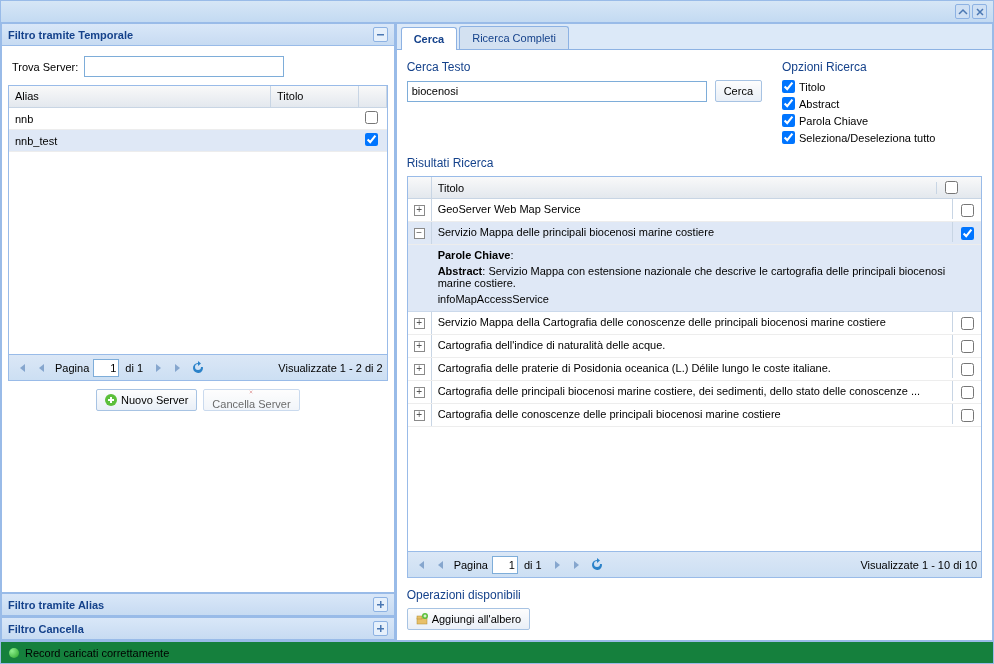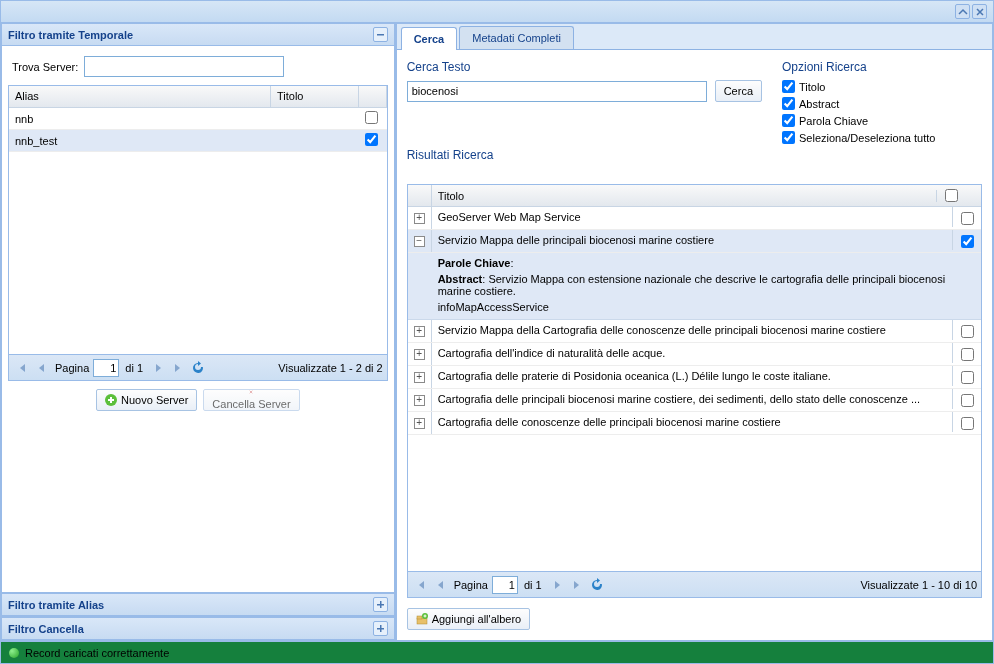--- a/index.html
+++ b/index.html
@@ -66,21 +66,21 @@
 .search-top { display: flex; gap: 20px; }
 .search-text-sec { flex: 1; }
 .sec-title { color: #15428b; font-size: 12px; margin-bottom: 6px; }
 .search-row { display: flex; gap: 8px; align-items: center; }
 .search-row .text-input { width: 300px; }
 
 .search-options { width: 200px; }
 .opt-row { display: flex; align-items: center; gap: 4px; margin-bottom: 4px; }
 .opt-row input { width: 13px; height: 13px; }
 
-.results-sec { margin-top: 0; flex: 1; display: flex; flex-direction: column; gap: 16px; }
+.results-sec { margin-top: 8px; flex: 1; display: flex; flex-direction: column; }
 .results-grid { border: 1px solid #99bbe8; flex: 1; display: flex; flex-direction: column; }
 .rg-head { display: flex; background: linear-gradient(#f9f9f9, #e3e8ee); border-bottom: 1px solid #c8d5e4; height: 22px; align-items: center; }
 .rg-exp-col { width: 24px; border-right: 1px solid #c8d5e4; height: 100%; }
 .rg-title-col { flex: 1; padding: 0 6px; border-right: 1px solid #c8d5e4; display: flex; align-items: center; }
 .rg-chk-col { width: 28px; display: flex; align-items: center; justify-content: center; }
 .rg-body { flex: 1; overflow-y: scroll; }
 .rg-row { display: flex; border-bottom: 1px solid #ededed; min-height: 22px; align-items: flex-start; }
 .rg-row.sel { background: #dfe8f6; }
 .rg-row .rg-exp-col, .rg-row .rg-chk-col { display: flex; align-items: center; justify-content: center; height: 22px; }
 .rg-row .rg-title-col { padding: 4px 6px; }
@@ -229,21 +229,21 @@
               </svg>
           </div>
         </div>
       </div>
 
     </div>
 
     <div class="right-panel">
       <div class="tabstrip">
         <div class="tab active">Cerca</div>
-        <div class="tab">Metadati Completi</div>
+        <div class="tab">Ricerca Completi</div>
       </div>
 
       <div class="right-content">
 
         <div class="search-top">
           <div class="search-text-sec">
             <div class="sec-title">Cerca Testo</div>
             <div class="search-row">
               <input type="text" class="text-input" value="biocenosi" style="">
               <button class="btn">
@@ -385,20 +385,21 @@
                     <path d="M8 1v5l3-2.5z" fill="#2b82c9"></path>
                   </svg>
               </div>
               <div class="spacer"></div>
               <span class="display-msg">Visualizzate 1 - 10 di 10</span>
             </div>
           </div>
         </div>
 
         <div class="ops-sec">
+          <div class="sec-title">Operazioni disponibili</div>
           <button class="btn">
             <svg width="12" height="12" viewBox="0 0 12 12">
                 <rect x="1" y="5" width="10" height="6" fill="#e8c068" stroke="#b18a30" stroke-width="0.5"></rect>
                 <rect x="1" y="3" width="5" height="3" fill="#e8c068" stroke="#b18a30" stroke-width="0.5"></rect>
                 <circle cx="9" cy="3" r="3" fill="#5bbf3a"></circle>
                 <path d="M9 1.5v3M7.5 3h3" stroke="#fff" stroke-width="1"></path>
               </svg>
             <span>Aggiungi all'albero</span>
           </button>
         </div>

